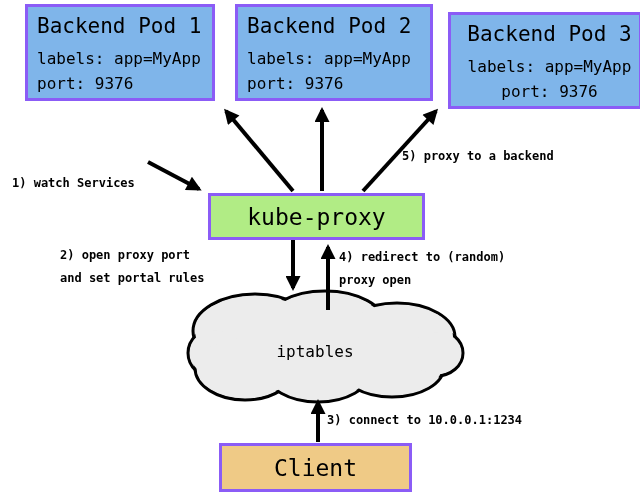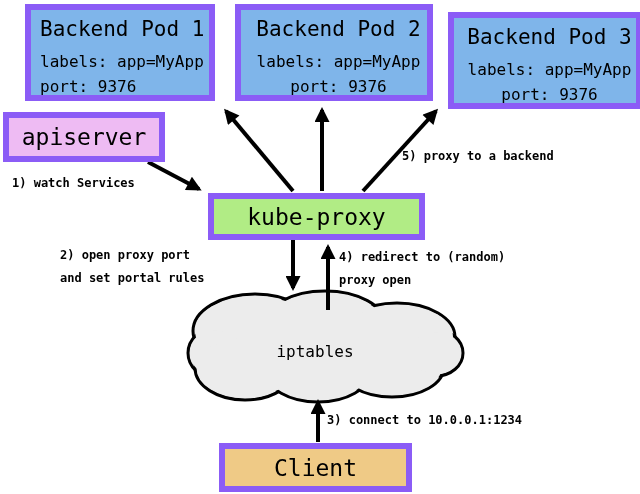--- a/index.html
+++ b/index.html
@@ -5,21 +5,21 @@
   html,body{margin:0;padding:0;background:#fff;}
   .stage{
     position:relative;width:640px;height:494px;overflow:hidden;
     background:#fff;
     font-family:"DejaVu Sans Mono", monospace;
     color:#000;
   }
   .layer{position:absolute;left:0;top:0;z-index:1;}
   .node{
     position:absolute;z-index:2;box-sizing:border-box;
-    border:6px solid #8b5cf6;
+    border:3px solid #8b5cf6;
   }
   .pod{padding:6px 0 0 9px;}
   .pod-title{font-size:21px;line-height:27px;white-space:nowrap;}
   .pod-line{font-size:16px;line-height:25px;white-space:nowrap;}
   .pod-line.first{margin-top:6px;}
   .center-label{display:flex;align-items:center;justify-content:center;}
   .big-text{font-size:23px;white-space:nowrap;}
   .note{
     position:absolute;z-index:3;
     font-size:12px;font-weight:bold;line-height:23px;white-space:nowrap;
@@ -85,34 +85,31 @@
       <line x1="328" y1="310" x2="328" y2="247" marker-end="url(#arrowhead)"></line>
       <line x1="318" y1="442" x2="318" y2="402" marker-end="url(#arrowhead)"></line>
     </g>
   </svg>
 
   <div id="pod1" class="node pod" style="background-color: rgb(127, 181, 234);">
     <div class="pod-title">Backend Pod 1</div>
     <div class="pod-line first">labels: app=MyApp</div>
     <div class="pod-line">port: 9376</div>
   </div>
-  <div id="pod2" class="node pod" style="background-color: rgb(127, 181, 234); text-align: center;">
+  <div id="pod2" class="node pod" style="background-color: rgb(127, 181, 234);">
     <div class="pod-title">Backend Pod 2</div>
     <div class="pod-line first">labels: app=MyApp</div>
     <div class="pod-line">port: 9376</div>
   </div>
   <div id="pod3" class="node pod" style="background-color: rgb(127, 181, 234);">
     <div class="pod-title">Backend Pod 3</div>
     <div class="pod-line first">labels: app=MyApp</div>
     <div class="pod-line">port: 9376</div>
   </div>
 
-  <div id="apiserver" class="node center-label" style="background-color: rgb(238, 187, 243);">
-    <span class="big-text">apiserver</span>
-  </div>
 
   <div id="kubeproxy" class="node center-label" style="background-color: rgb(177, 236, 133);">
     <span class="big-text">kube-proxy</span>
   </div>
 
   <div id="client" class="node center-label" style="background-color: rgb(239, 202, 134);">
     <span class="big-text">Client</span>
   </div>
 
   <div id="iptables-label" class="cloud-label">iptables</div>

